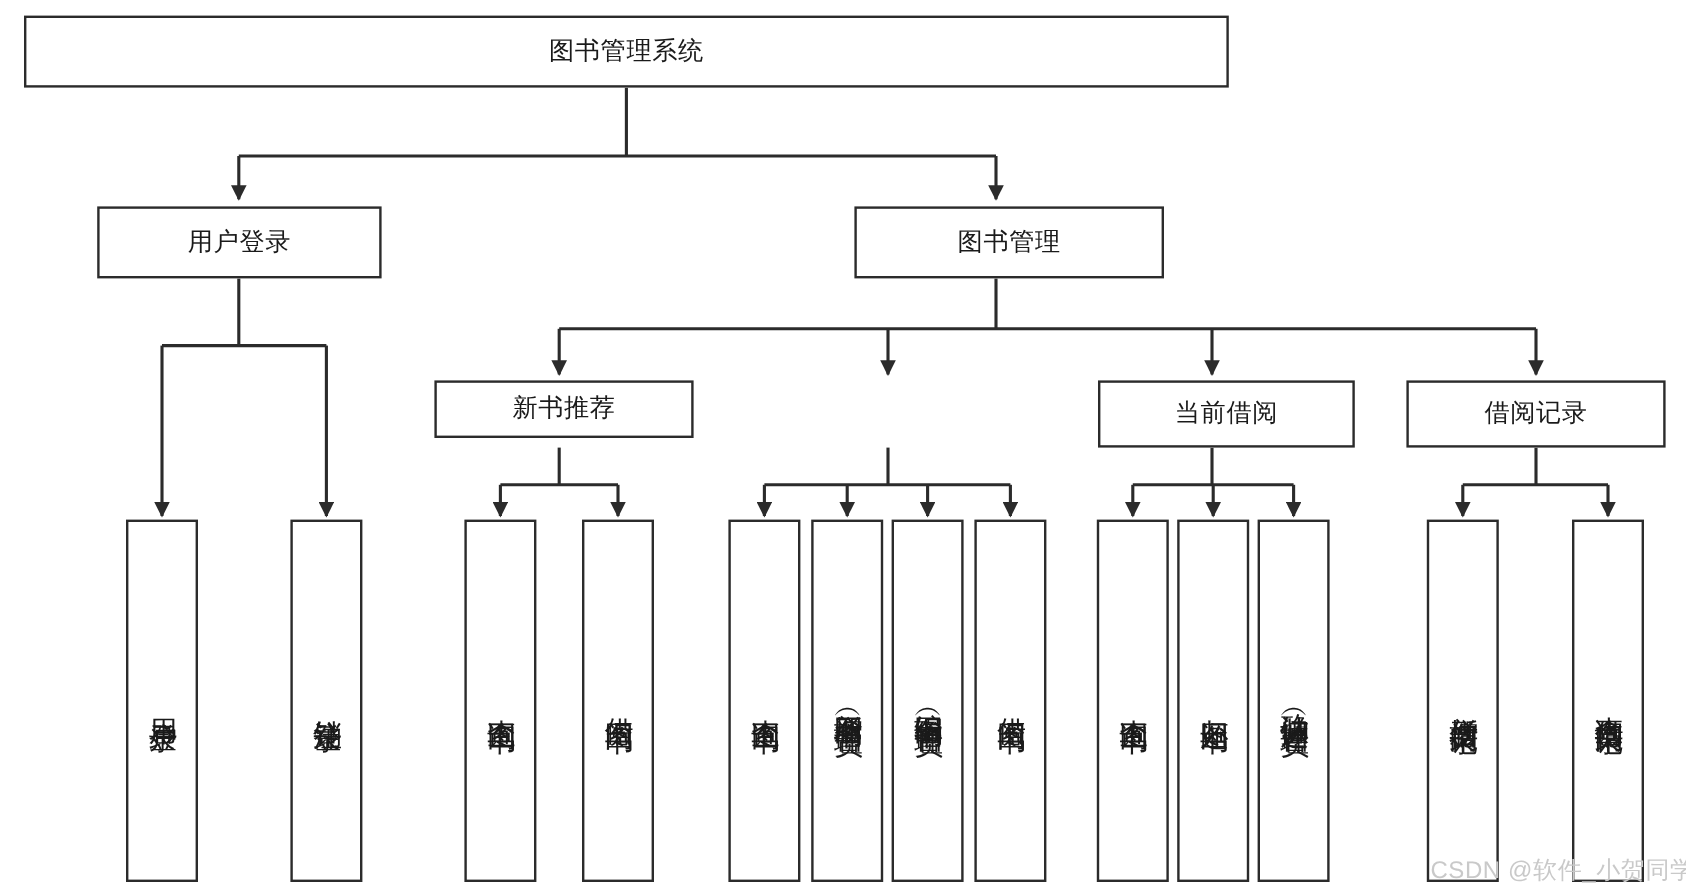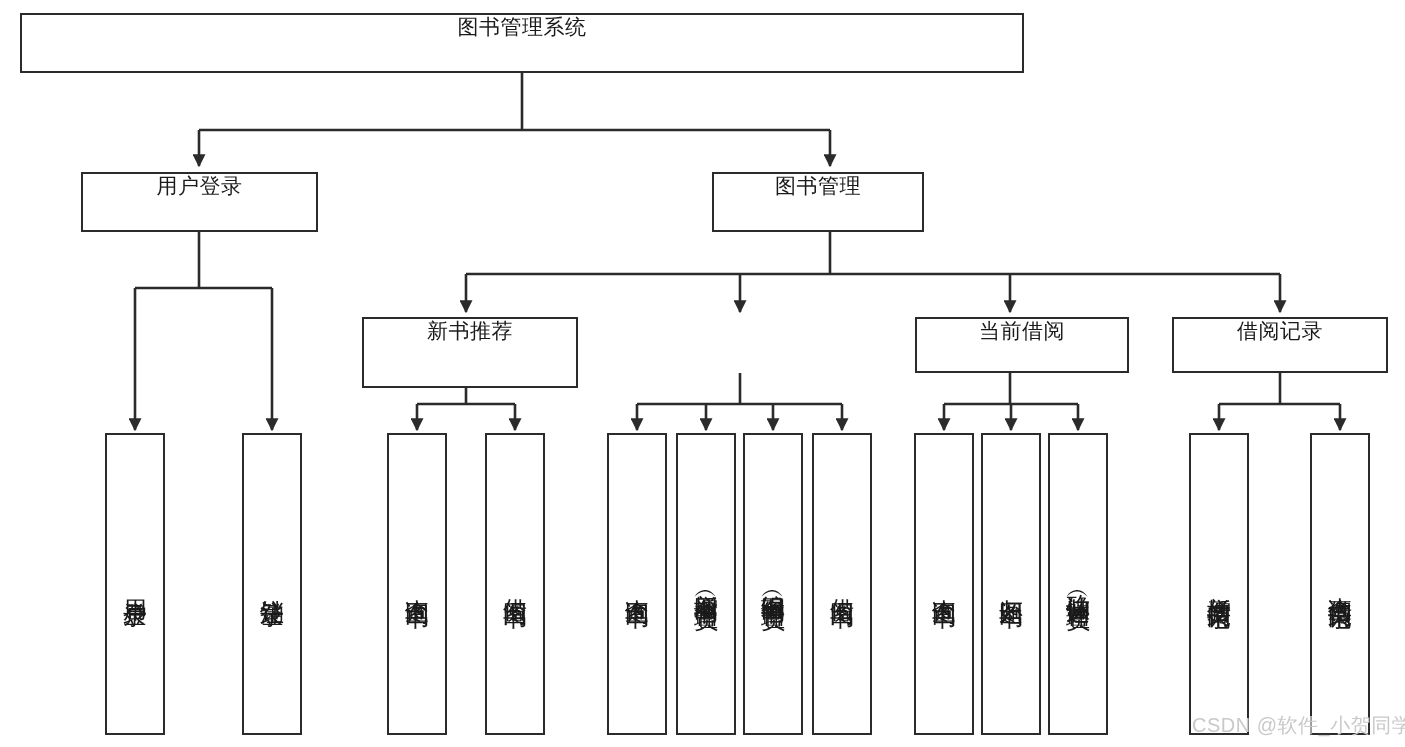--- a/index.html
+++ b/index.html
@@ -24,20 +24,21 @@
     width: 1405px;
     height: 747px;
     pointer-events: none;
   }
   .node {
     position: absolute;
     box-sizing: border-box;
     background: #ffffff;
     border: 2.5px solid #2b2b2b;
     display: flex;
+    align-items: center;
     justify-content: center;
     color: #1a1a1a;
     z-index: 2;
   }
   .node .lbl {
     display: block;
     text-align: center;
     line-height: 1.18;
     letter-spacing: 0.5px;
   }
@@ -128,25 +129,25 @@
   </svg>
 
   <div class="node h" style="left:20px; top:13px; width:1004px; height:60px;">
     <span class="lbl">图书管理系统</span>
   </div>
 
   <div class="node h" style="left:81px; top:172px; width:237px; height:60px;">
     <span class="lbl">用户登录</span>
   </div>
 
-  <div class="node h" style="left:712px; top:172px; width:212px; height:60px;">
+  <div class="node h" style="left:712px; top:172px; width:258px; height:60px;">
     <span class="lbl">图书管理</span>
   </div>
 
-  <div class="node h" style="left:362px; top:317px; width:216px; height:71px;">
+  <div class="node h" style="left:362px; top:317px; width:216px; height:48px;">
     <span class="lbl">新书推荐</span>
   </div>
 
 
   <div class="node h" style="left:903px; top:317px; width:214px; height:56px;margin-left:12px;">
     <span class="lbl">当前借阅</span>
   </div>
 
   <div class="node h" style="left:1172px; top:317px; width:216px; height:56px;">
     <span class="lbl">借阅记录</span>

